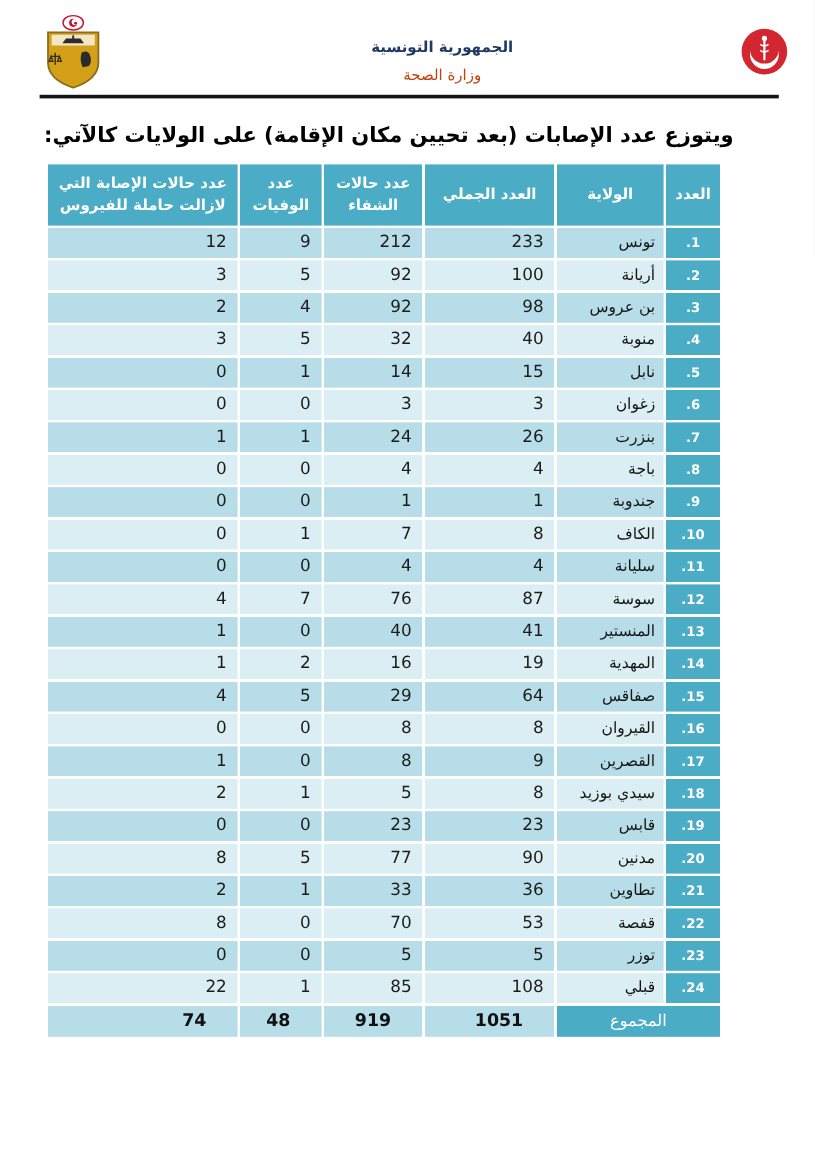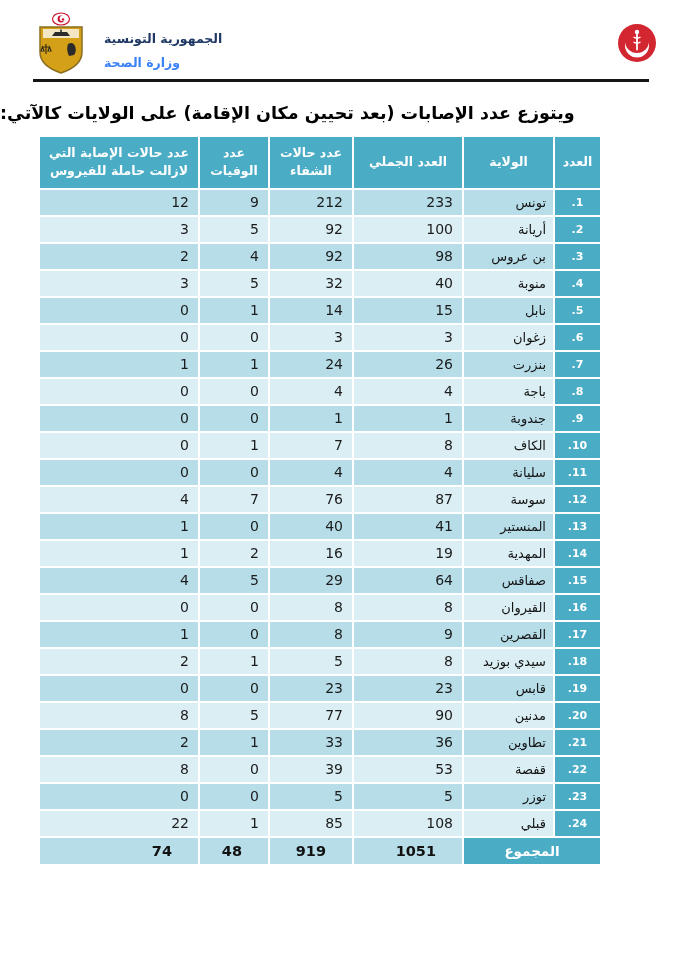--- a/index.html
+++ b/index.html
@@ -4,45 +4,45 @@
 <style>
   html,body{margin:0;padding:0;background:#e9e9e9;}
   .page{
     width:679px;height:960px;background:#fff;margin:0 auto;position:relative;
     font-family:"DejaVu Sans",sans-serif;overflow:hidden;
   }
   
   .top-header{display:flex;align-items:flex-start;height:78px;box-sizing:border-box;
     padding:12px 22px 0 34px;}
   .coat{width:54px;height:64px;flex:0 0 auto;}
-  .head-center{flex:1;text-align:left;padding-top:19px;transform:translateX(16px);}
+  .head-center{flex:1;text-align:center;padding-top:19px;transform:translateX(16px);}
   .head-center .t1{font-size:12.5px;font-weight:bold;color:#1F3864;margin:0 0 9px 0;direction:rtl;}
-  .head-center .t2{font-size:12.5px;font-weight:bold;color:#3b82f6;margin:0;direction:rtl;}
+  .head-center .t2{font-size:12.5px;font-weight:normal;color:#c2410c;margin:0;direction:rtl;}
   .moh-logo{width:40px;height:40px;flex:0 0 auto;margin-top:11px;}
   .rule{height:3px;background:#151515;margin:1px 30px 0 33px;}
   
-  .intro{direction:rtl;text-align:left;margin:20px 31px 0 0;font-size:17.5px;
+  .intro{direction:rtl;text-align:center;margin:20px 31px 0 0;font-size:17.5px;
     font-weight:bold;color:#000;line-height:1.3;}
   
   table.cases{border-collapse:collapse;table-layout:fixed;direction:rtl;
     width:562px;margin:10px 0 0 38px;}
   table.cases th,table.cases td{border:2px solid #fff;box-sizing:border-box;overflow:hidden;}
   thead th{background:#4BACC6;color:#fff;font-size:12.5px;font-weight:bold;
     height:53px;text-align:center;padding:2px 3px;line-height:1.5;vertical-align:middle;}
   tbody td{height:27px;font-size:14px;color:#1c1c1c;vertical-align:middle;}
   tbody td.val{text-align:right;padding-left:4px;padding-right:9px;
     font-family:"DejaVu Sans",sans-serif;}
   tbody td.wilaya{text-align:right;padding-right:7px;font-size:13px;color:#141414;margin-left:12px;}
   tbody td.num{background:#4BACC6;color:#fff;text-align:center;font-size:11px;font-weight:bold;}
   tbody tr:nth-child(odd) td{background:#B6DDE8;}
   tbody tr:nth-child(even) td{background:#DAEEF3;}
   tbody tr td.num{background:#4BACC6;}
   .rowno{direction:ltr;unicode-bidi:isolate;}
   tfoot td{height:28px;vertical-align:middle;}
-  tfoot td.total-label{background:#4BACC6;color:#fff;font-size:13.5px;font-weight:bold;
+  tfoot td.total-label{background:#4BACC6;color:#fff;font-size:13.5px;font-weight:normal;
     text-align:center;}
   tfoot td.val{background:#B6DDE8;text-align:right;padding-right:26px;font-size:14.5px;
     font-weight:bold;color:#111;}
 </style>
 </head>
 <body>
 
 <div class="page">
 
   <div class="top-header">
@@ -264,21 +264,21 @@
           <td class="wilaya">تطاوين</td>
           <td class="val">36</td>
           <td class="val">33</td>
           <td class="val">1</td>
           <td class="val">2</td>
         </tr>
         <tr>
           <td class="num"><span class="rowno">.22</span></td>
           <td class="wilaya">قفصة</td>
           <td class="val">53</td>
-          <td class="val">39</td>
+          <td class="val">70</td>
           <td class="val">0</td>
           <td class="val">8</td>
         </tr>
         <tr>
           <td class="num"><span class="rowno">.23</span></td>
           <td class="wilaya">توزر</td>
           <td class="val">5</td>
           <td class="val">5</td>
           <td class="val">0</td>
           <td class="val">0</td>

